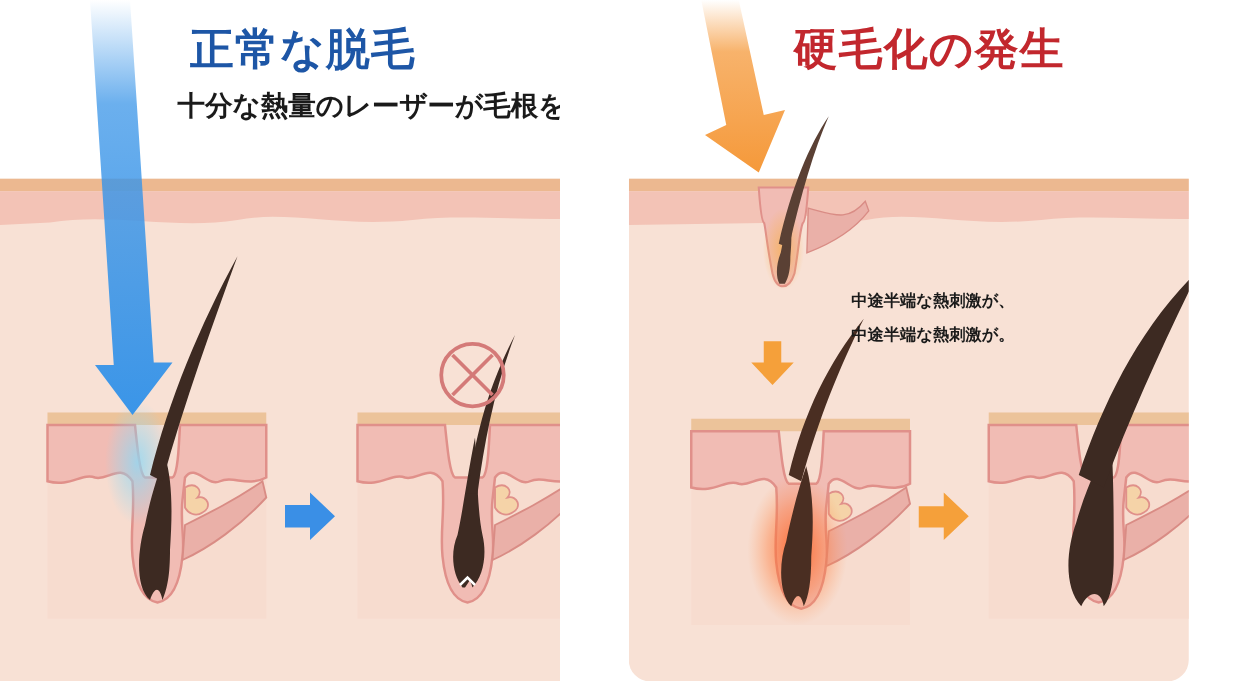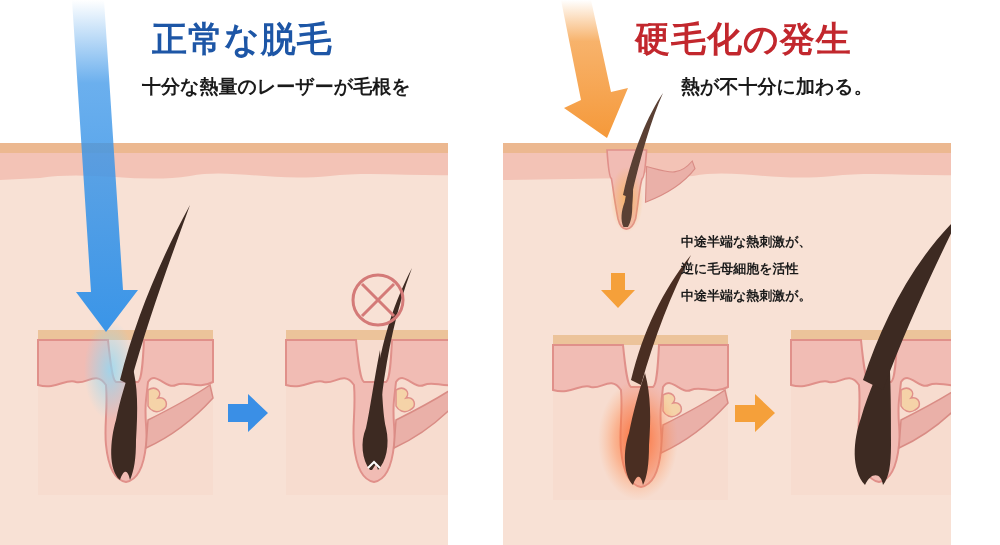--- a/index.html
+++ b/index.html
@@ -1,23 +1,23 @@
 <!DOCTYPE html>
 <html><head>
 <meta charset="utf-8">
 <style>
   * { box-sizing: border-box; margin: 0; padding: 0; }
   body { width: 1000px; height: 545px; overflow: hidden; background: #ffffff; font-family: "DejaVu Sans", sans-serif; position: relative; }
   .panel { position: absolute; top: 0; height: 545px; width: 448px; overflow: hidden; }
   #left-panel { left: 0; }
-  #right-panel { left: 503px; }
+  #right-panel { left: 503px; border-radius: 17px; }
   .divider { position: absolute; left: 497px; top: 0; width: 6px; height: 545px; background: #ffffff; }
   .panel svg.bg { position: absolute; left: 0; top: 0; }
   .title { position: absolute; font-weight: bold; font-size: 35px; letter-spacing: 1px; white-space: nowrap; }
-  .desc { position: absolute; font-weight: bold; font-size: 19px; line-height: 28px; color: #1a1a1a; white-space: nowrap; }
+  .desc { position: absolute; font-weight: bold; font-size: 22px; line-height: 28px; color: #1a1a1a; white-space: nowrap; }
   #left-title { left: 152px; top: 16px; color: #1d56a6; }
   #left-desc { left: 142px; top: 72px; }
   #right-title { left: 132px; top: 16px; color: #c2272d; }
   #right-desc { left: 178px; top: 72px; }
   #right-mid { left: 178px; top: 228px; font-size: 13px; line-height: 27px; }
   #right-result { left: 32px; top: 506px; font-size: 17px; }
 </style>
 </head>
 <body>
 
@@ -130,20 +130,18 @@
 
     <g transform="translate(288,330)">
       <use href="#follicle"></use>
       <path d="M74 155 C60 140 62 110 70 88 C78 60 88 40 98 20 C100 55 100 85 100 115 C100 135 98 148 92 155 C90 142 80 142 74 155 Z" fill="#3d2a22"></path>
     </g>
     <path d="M360 380 C380 320 410 260 457 215 C430 270 402 330 380 390 Z" fill="#3d2a22"></path>
   </svg>
 
   <div class="title" id="right-title">硬毛化の発生</div>
   <div class="desc" id="right-desc">
-    <div>熱が不十分に加わる。</div>
   </div>
   <div class="desc" id="right-mid">
     <div>中途半端な熱刺激が、</div>
-    <div>逆に毛母細胞を活性</div>
     <div>中途半端な熱刺激が。</div>
   </div>
 </div>
 
 </body></html>

